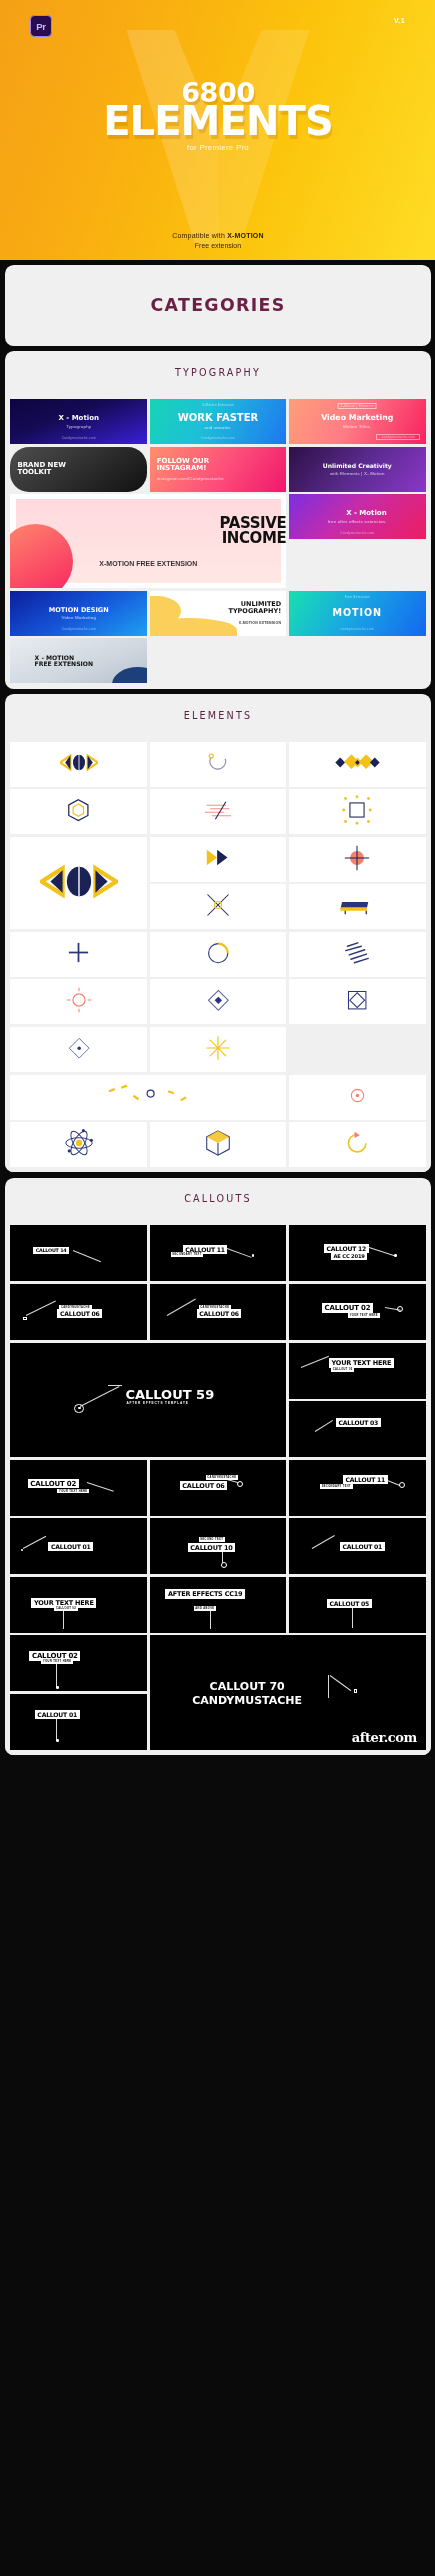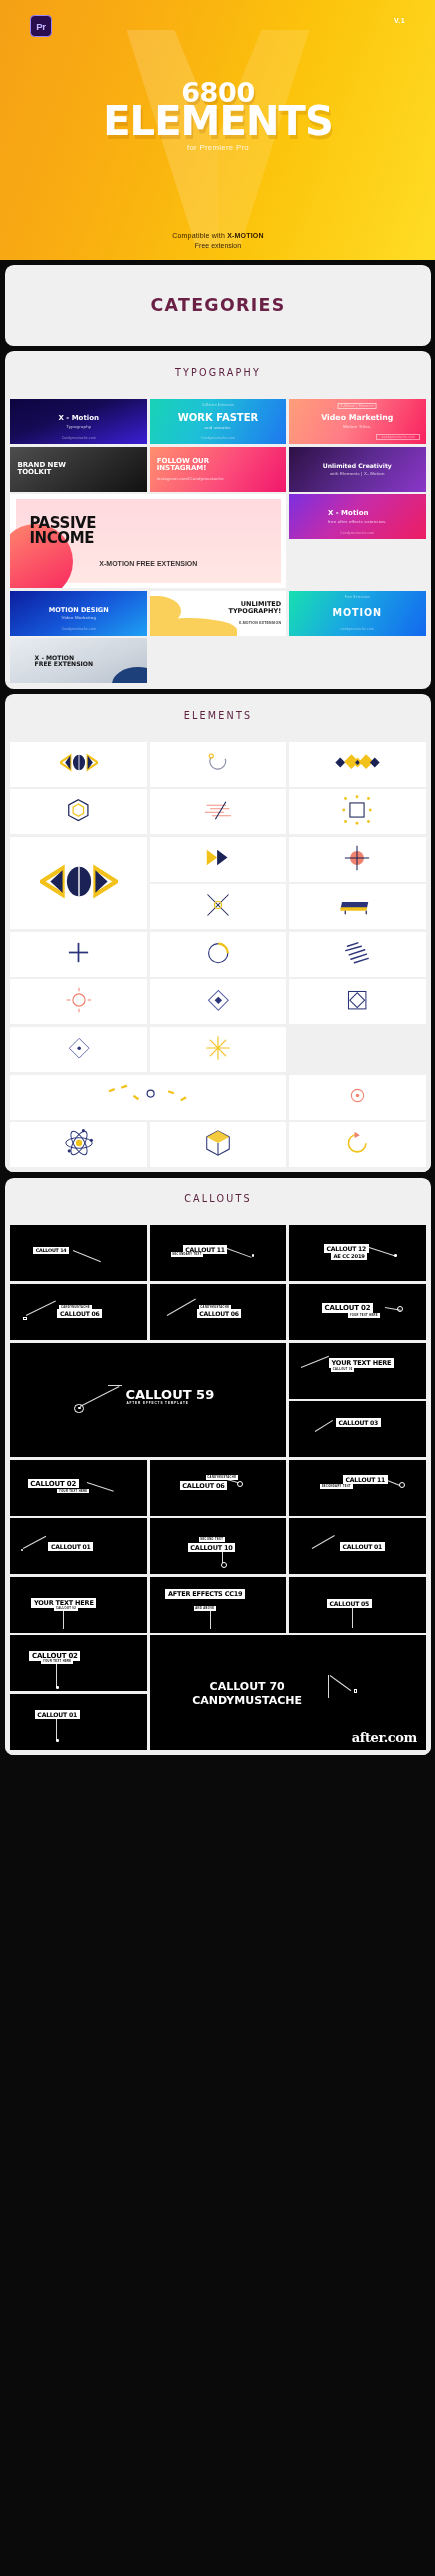--- a/index.html
+++ b/index.html
@@ -98,21 +98,21 @@
   .tcell {
     position: relative;
     height: 45px;
     overflow: hidden;
     display: flex; align-items: center; justify-content: center;
     padding: 3.5px;
   }
   .tcell.wide { grid-column: span 2; height: auto; }
   .t-title {
     position: relative; z-index: 3;
-    color: #fff; font-weight: bold; text-align: left;
+    color: #fff; font-weight: bold; text-align: right;
     font-family: "DejaVu Sans", sans-serif;
     line-height: 1.05;
   }
   .t-sub {
     position: relative; z-index: 3;
     color: #fff; opacity: .75; text-align: center;
     font-size: 4.4px; letter-spacing: 0.2px; margin-top: 1.7px;
   }
   .t-micro {
     position: absolute; left: 0; right: 0; bottom: 4.4px; z-index: 3;
@@ -121,21 +121,21 @@
   .t-tag {
     position: absolute; top: 4.4px; left: 50%; transform: translateX(-50%); z-index: 3;
     color: #fff; opacity: .6; font-size: 3.1px; letter-spacing: 0.3px;
   }
   .blob { position: absolute; border-radius: 50%; filter: blur(1.7px); }
 
   
   .bg-xmotion  { background: linear-gradient(160deg,#0d0540 0%,#150a55 40%,#3b1fd6 100%); }
   .bg-workfast { background: linear-gradient(115deg,#17d3b5 0%,#1ec0d8 40%,#1e78f0 100%); }
   .bg-videomkt { background: linear-gradient(115deg,#ff9e7a 0%,#ff7b86 45%,#f8215f 100%); }
-  .bg-brandnew { background: linear-gradient(145deg,#4e4e4e 0%,#2c2c2c 55%,#111 100%); }
+  .bg-brandnew { background: linear-gradient(145deg,#4e4e4e 0%,#2c2c2c 55%,#111 100%); border-radius: 19px; }
   .bg-follow   { background: linear-gradient(125deg,#ff8f6e 0%,#fc4d7a 55%,#f1176b 100%); }
   .bg-unlim    { background: linear-gradient(130deg,#2e1045 0%,#5a2a8e 50%,#8b37c9 100%); }
   .bg-passive  { background: #fff; }
   .bg-xmotion2 { background: linear-gradient(135deg,#7b2fe0 0%,#c72ba8 45%,#ee1d62 100%); }
   .bg-mdesign  { background: linear-gradient(150deg,#0b1e9e 0%,#1555d8 50%,#1ea0f5 100%); }
   .bg-unlim2   { background: #fff; }
   .bg-motion   { background: linear-gradient(120deg,#17e0b0 0%,#19a8e2 45%,#1368f0 100%); }
   .bg-xfree    { background: linear-gradient(160deg,#e9edf2 0%,#cfd6de 60%,#b6bfcb 100%); }
 
   .t-title.dark { color: #111; padding-left: 19px; }

